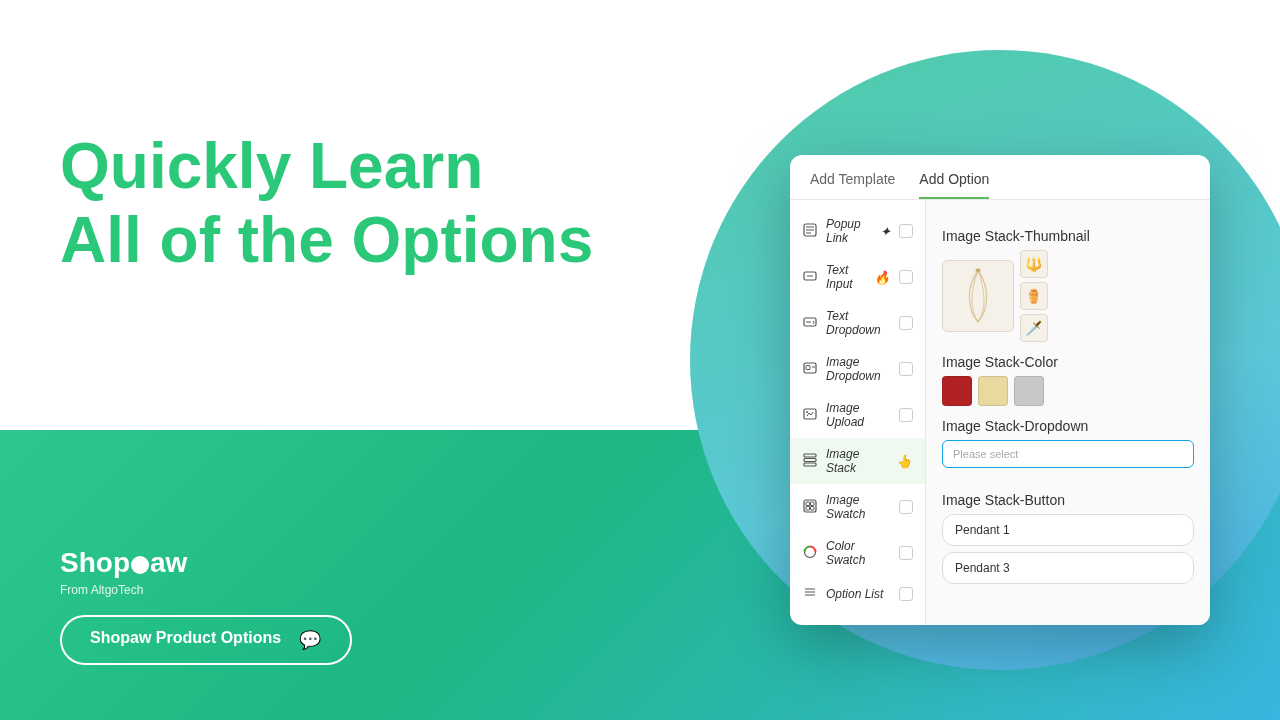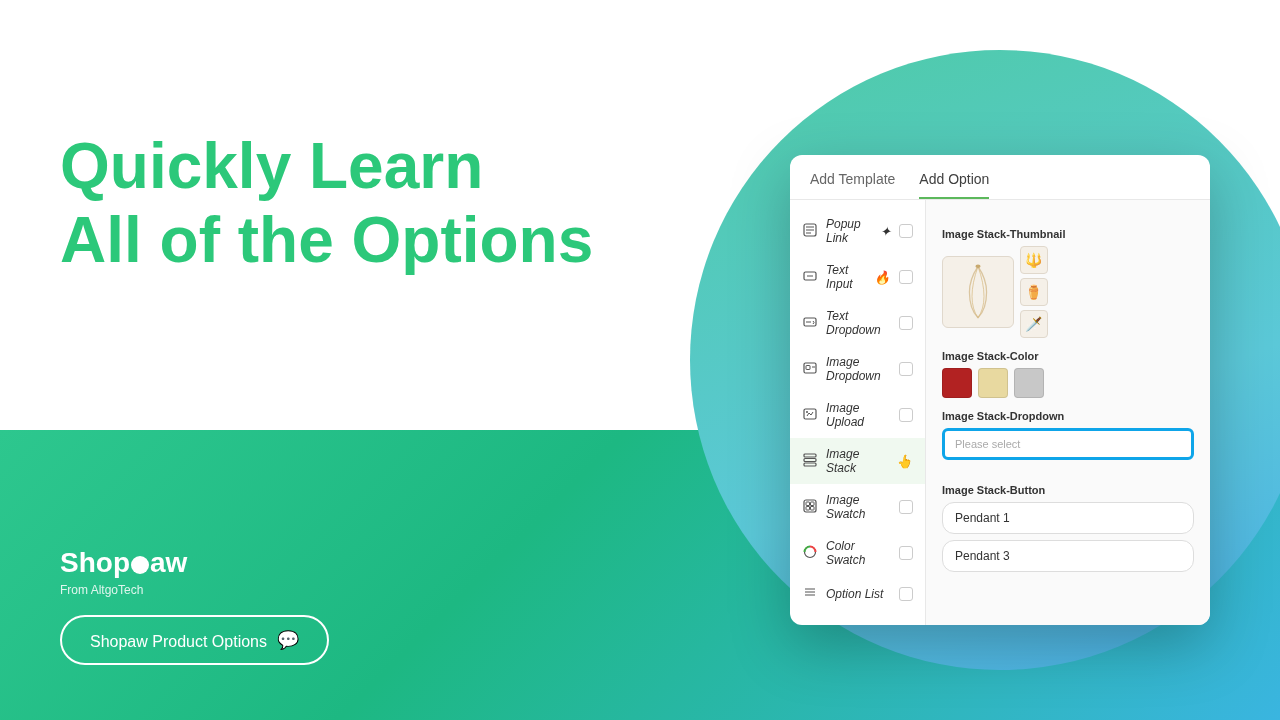--- a/index.html
+++ b/index.html
@@ -72,28 +72,28 @@
       font-weight: 700;
       color: #fff;
     }
     .brand-sub {
       font-size: 12px;
       color: rgba(255,255,255,0.85);
       margin-bottom: 18px;
     }
     .cta-button {
       display: inline-flex;
-      align-items: flex-end;
-      gap: 10px;
+      align-items: flex-start;
+      gap: 18px;
       border: 2px solid #fff;
       border-radius: 50px;
       padding: 12px 28px;
       color: #fff;
       font-size: 16px;
-      font-weight: 400;
+      font-weight: 700;
       background: transparent;
       cursor: pointer;
     }
 
     
     .ui-panel {
       position: absolute;
       top: 155px;
       right: 70px;
       width: 420px;
@@ -190,22 +190,22 @@
       font-weight: 500;
       margin-bottom: 14px;
       cursor: pointer;
     }
 
     
     .stack-section {
       margin-bottom: 12px;
     }
     .stack-label {
-      font-size: 11px;
-      font-weight: 700;
+      font-size: 14px;
+      font-weight: 400;
       color: #333;
       margin-bottom: 6px;
     }
     .thumbnail-row {
       display: flex;
       gap: 6px;
       align-items: center;
     }
     .main-thumbnail {
       width: 72px;
@@ -251,21 +251,21 @@
       height: 30px;
       border-radius: 4px;
       border: 1px solid rgba(0,0,0,0.1);
       cursor: pointer;
     }
 
     
     .dropdown-select {
       width: 100%;
       padding: 7px 10px;
-      border: 3px solid #0ea5e9;
+      border: 1px solid #0ea5e9;
       border-radius: 6px;
       font-size: 11px;
       color: #aaa;
       background: #fff;
       margin-bottom: 12px;
       appearance: none;
     }
 
     
     .button-option {

